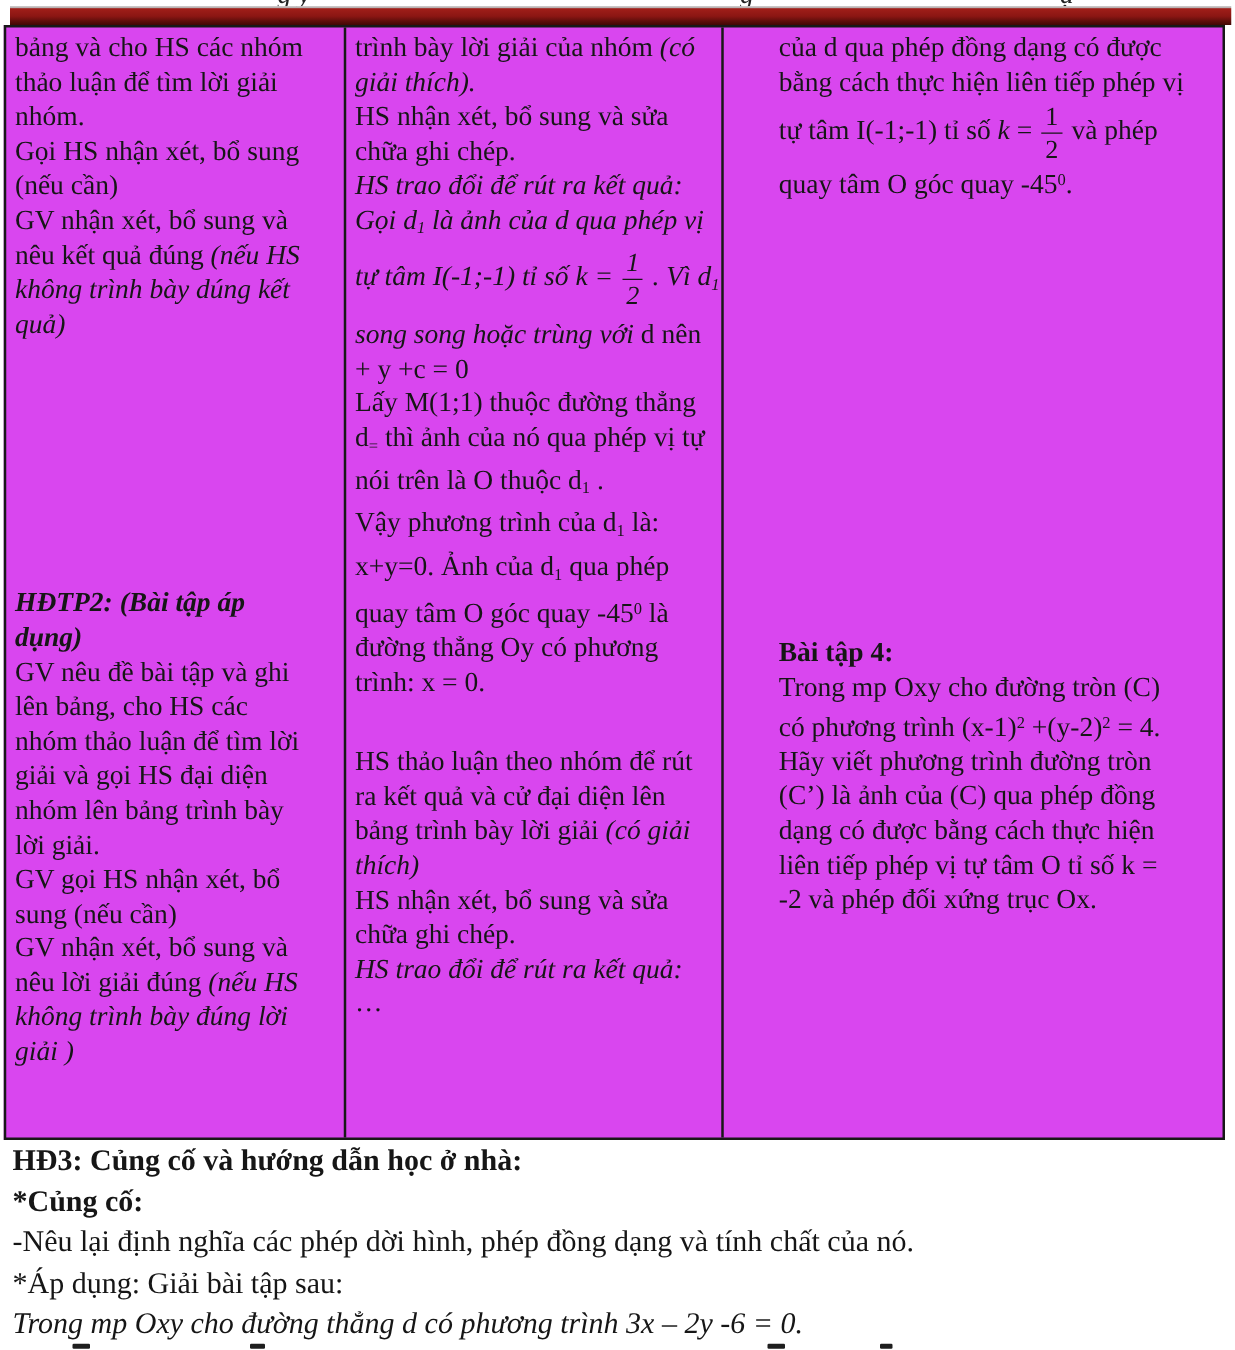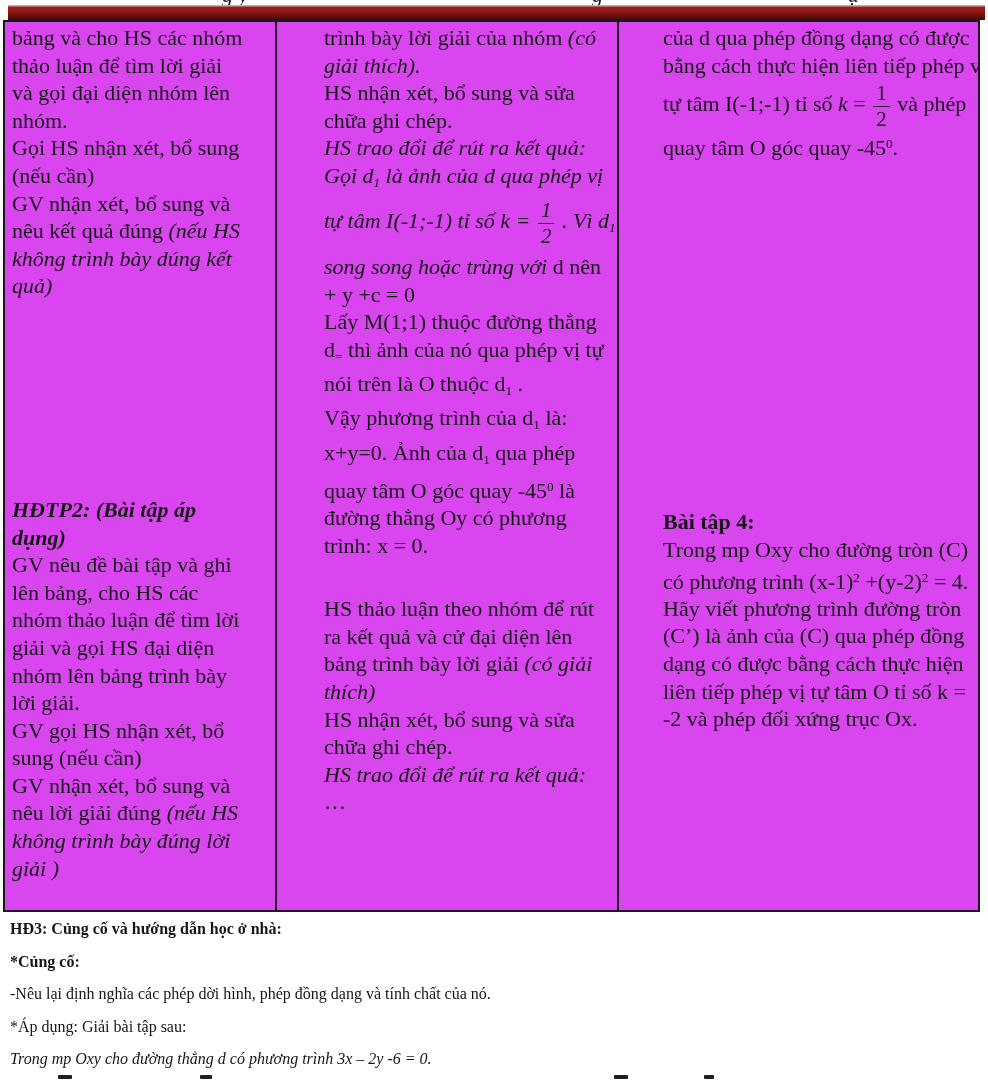--- a/index.html
+++ b/index.html
@@ -19,39 +19,39 @@
   }
 
   
   .doc-table {
     position:absolute; left:3px; top:20px; width:977px; height:892px;
     border:2px solid #181818; box-sizing:border-box; display:flex; background:#d946ef;
   }
   .cell { box-sizing:border-box; padding:2px 5px 0 7px; overflow:hidden;
           font-size:22px; line-height:27.6px; }
   .cell-1 { width:272px; border-right:2px solid #181818; }
-  .cell-2 { width:302px; border-right:2px solid #181818;margin-left:40px; }
+  .cell-2 { width:302px; border-right:2px solid #181818; }
   .cell-3 { flex:1;margin-left:37px; }
 
   .line   { white-space:nowrap; }
   .spacer { }
   .i  { font-style:italic; }
   .b  { font-weight:bold; }
   .bi { font-weight:bold; font-style:italic; }
   .subsc { font-size:0.60em; vertical-align:-0.28em; }
   .supsc { font-size:0.60em; vertical-align:0.50em; }
 
   .frac { display:inline-block; vertical-align:middle; text-align:center;
           line-height:1.08; font-size:0.95em; margin:0 2px; }
   .frac .num { display:block; border-bottom:1.6px solid #161616; padding:0 3px 1px; }
   .frac .den { display:block; padding-top:1px; }
 
   
   .footer { position:absolute; left:10px; top:913px; width:972px;
-            font-size:16px; line-height:32.6px; }
+            font-size:24px; line-height:32.6px; }
   .footer .line { white-space:nowrap; }
 
   
   .bfrag { position:absolute; top:1075px; height:4px; background:#1e1e1e; border-radius:1px; }
   .bfrag.f1 { left:58px;  width:14px; }
   .bfrag.f2 { left:200px; width:12px; }
   .bfrag.f3 { left:614px; width:14px; }
   .bfrag.f4 { left:704px; width:10px; }
 </style>
 </head>
@@ -62,21 +62,20 @@
     <span style="left: 592px;">g</span>
     <span style="left: 848px;">ạ</span>
   </div>
 
 <div class="ribbon"></div>
 
 <div class="doc-table">
   <div class="cell cell-1">
       <div class="line"><span class="">bảng và cho HS các nhóm</span></div>
       <div class="line"><span class="">thảo luận để tìm lời giải</span></div>
-      <div class="line"><span class="">và gọi đại diện nhóm lên</span></div>
       <div class="line"><span class="">nhóm.</span></div>
       <div class="line"><span class="">Gọi HS nhận xét, bổ sung</span></div>
       <div class="line"><span class="">(nếu cần)</span></div>
       <div class="line"><span class="">GV nhận xét, bổ sung và</span></div>
       <div class="line"><span class="">nêu kết quả đúng </span><span class="i">(nếu HS</span></div>
       <div class="line"><span class="i">không trình bày dúng kết</span></div>
       <div class="line"><span class="i">quả)</span></div>
       <div class="spacer" style="height: 196px;"></div>
       <div class="line"><span class="bi">HĐTP2: (Bài tập áp</span></div>
       <div class="line"><span class="bi">dụng)</span></div>

